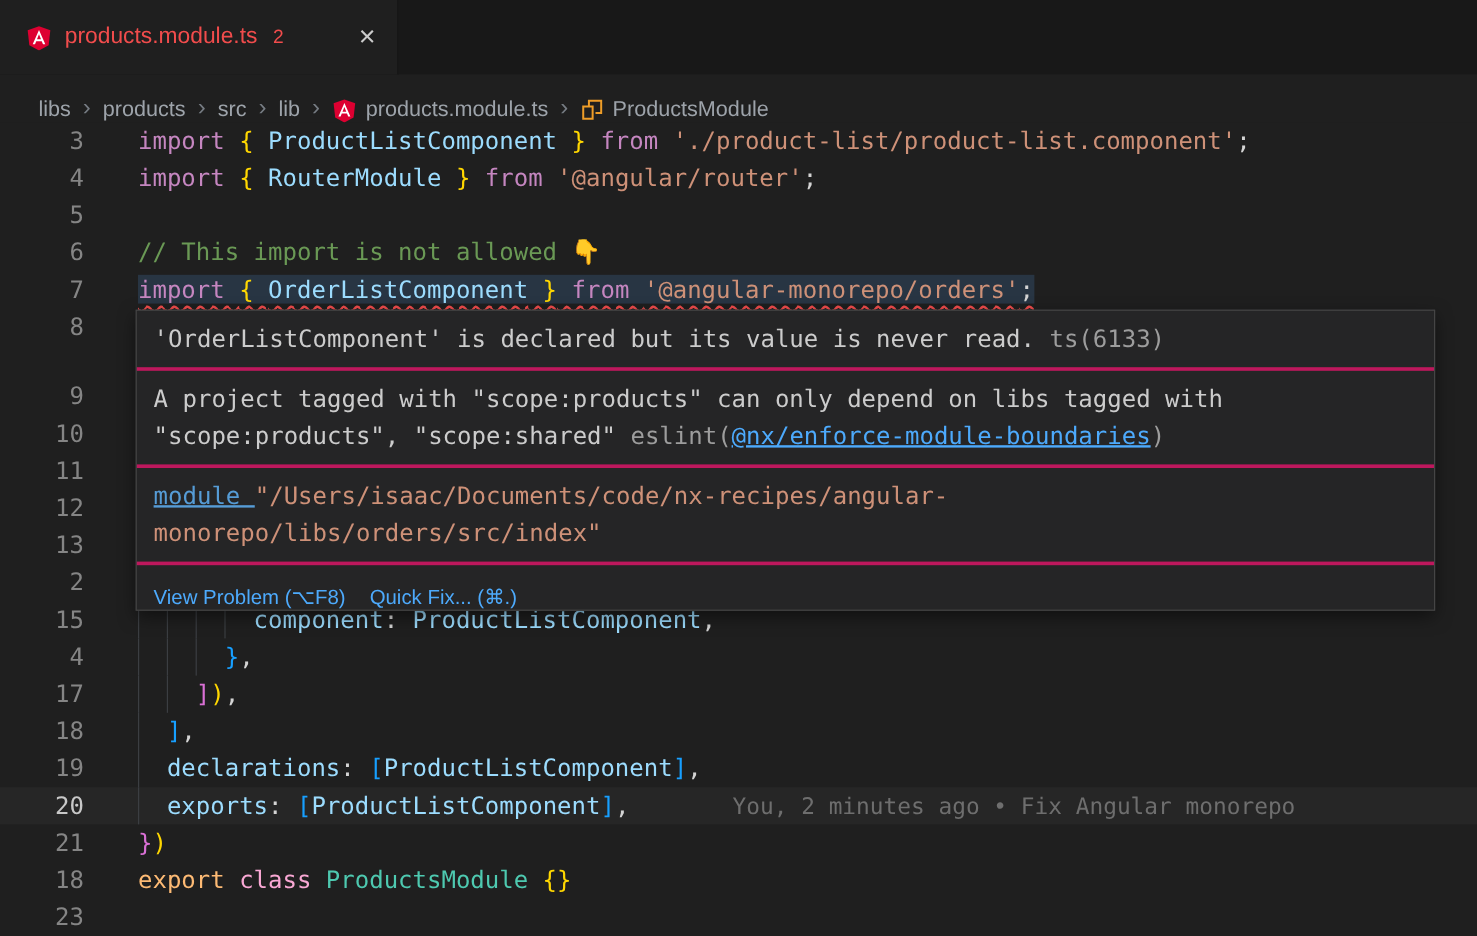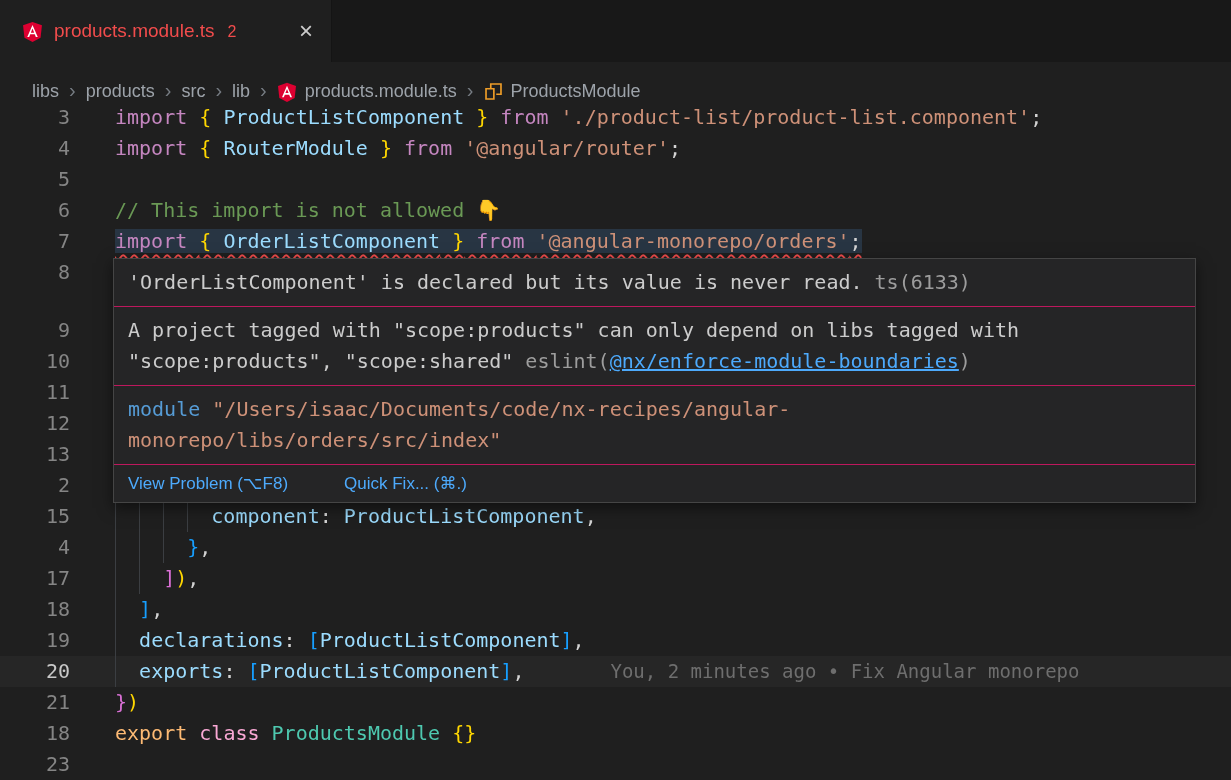--- a/index.html
+++ b/index.html
@@ -26,23 +26,23 @@
   .code-row.active{background:rgba(255,255,255,0.03)}
   .gutter-num{width:70px;text-align:right;color:#858585;flex:none;user-select:none;cursor:pointer}
   .code-row.active .gutter-num{color:#c8c8c8}
   .line-content{position:relative;margin-left:45px;white-space:pre;flex:1;cursor:text}
   .indent-guide{position:absolute;top:0;bottom:0;width:1px;background:#3b3e42}
   .err-span{background:rgba(58,94,134,0.35);text-decoration-line:underline;text-decoration-style:wavy;text-decoration-color:#f14c4c;text-underline-offset:6px;text-decoration-skip-ink:none}
   .blame{color:#6e6e6e;margin-left:86px;font-size:19px}
 
   
   .hover-popup{position:absolute;left:113px;top:156px;width:1083px;background:#252526;border:1px solid #454545;z-index:9;font-family:"DejaVu Sans Mono","Liberation Mono",monospace;font-size:20px;box-shadow:0 5px 14px rgba(0,0,0,.5)}
-  .hover-sec{padding:8px 14px;border-bottom:1px solid #be185d;line-height:31px;white-space:pre-wrap;color:#cccccc}
+  .hover-sec{padding:8px 14px;border-bottom:3px solid #be185d;line-height:31px;white-space:pre-wrap;color:#cccccc}
   .hover-link{text-decoration:underline;cursor:pointer}
-  .hover-actions{font-family:"Liberation Sans","DejaVu Sans",sans-serif;font-size:17px;display:flex;gap:56px;padding:0 14px;height:37px;align-items:center}
+  .hover-actions{font-family:"Liberation Sans","DejaVu Sans",sans-serif;font-size:17px;display:flex;gap:20px;padding:0 14px;height:37px;align-items:flex-end}
   .hover-action{color:#4daafc;cursor:pointer}
 </style>
 </head>
 <body>
 
 <div class="tabbar">
   <div class="tab">
     <span class="ficon">
       <svg width="21" height="21" viewBox="0 0 24 24">
           <polygon fill="#DD0031" points="12,1 22.8,4.8 21.2,19.2 12,24 2.8,19.2 1.2,4.8"></polygon>
@@ -176,20 +176,20 @@
       </div>
       <div class="code-row">
         <div class="gutter-num">23</div>
         <div class="line-content"><span></span></div>
       </div>
     </div>
   <div class="hover-popup">
       <div class="hover-sec"><span style="color: rgb(204, 204, 204);">'OrderListComponent' is declared but its value is never read.</span><span style="color: rgb(157, 157, 157);"> ts(6133)</span></div>
       <div class="hover-sec"><span style="color: rgb(204, 204, 204);">A project tagged with "scope:products" can only depend on libs tagged with
 "scope:products", "scope:shared" </span><span style="color: rgb(157, 157, 157);">eslint(</span><span class="hover-link" style="color: rgb(77, 170, 252);">@nx/enforce-module-boundaries</span><span style="color: rgb(157, 157, 157);">)</span></div>
-      <div class="hover-sec"><span style="color: rgb(86, 156, 214);">module </span><span style="color: rgb(206, 145, 120);">"/Users/isaac/Documents/code/nx-recipes/angular-
+      <div class="hover-sec"><span style="color: rgb(86, 156, 214); text-decoration: underline;">module </span><span style="color: rgb(206, 145, 120);">"/Users/isaac/Documents/code/nx-recipes/angular-
 monorepo/libs/orders/src/index"</span></div>
       <div class="hover-actions">
         <span class="hover-action">View Problem (⌥F8)</span>
         <span class="hover-action">Quick Fix... (⌘.)</span>
       </div>
     </div>
 </div>
 
 </body></html>

